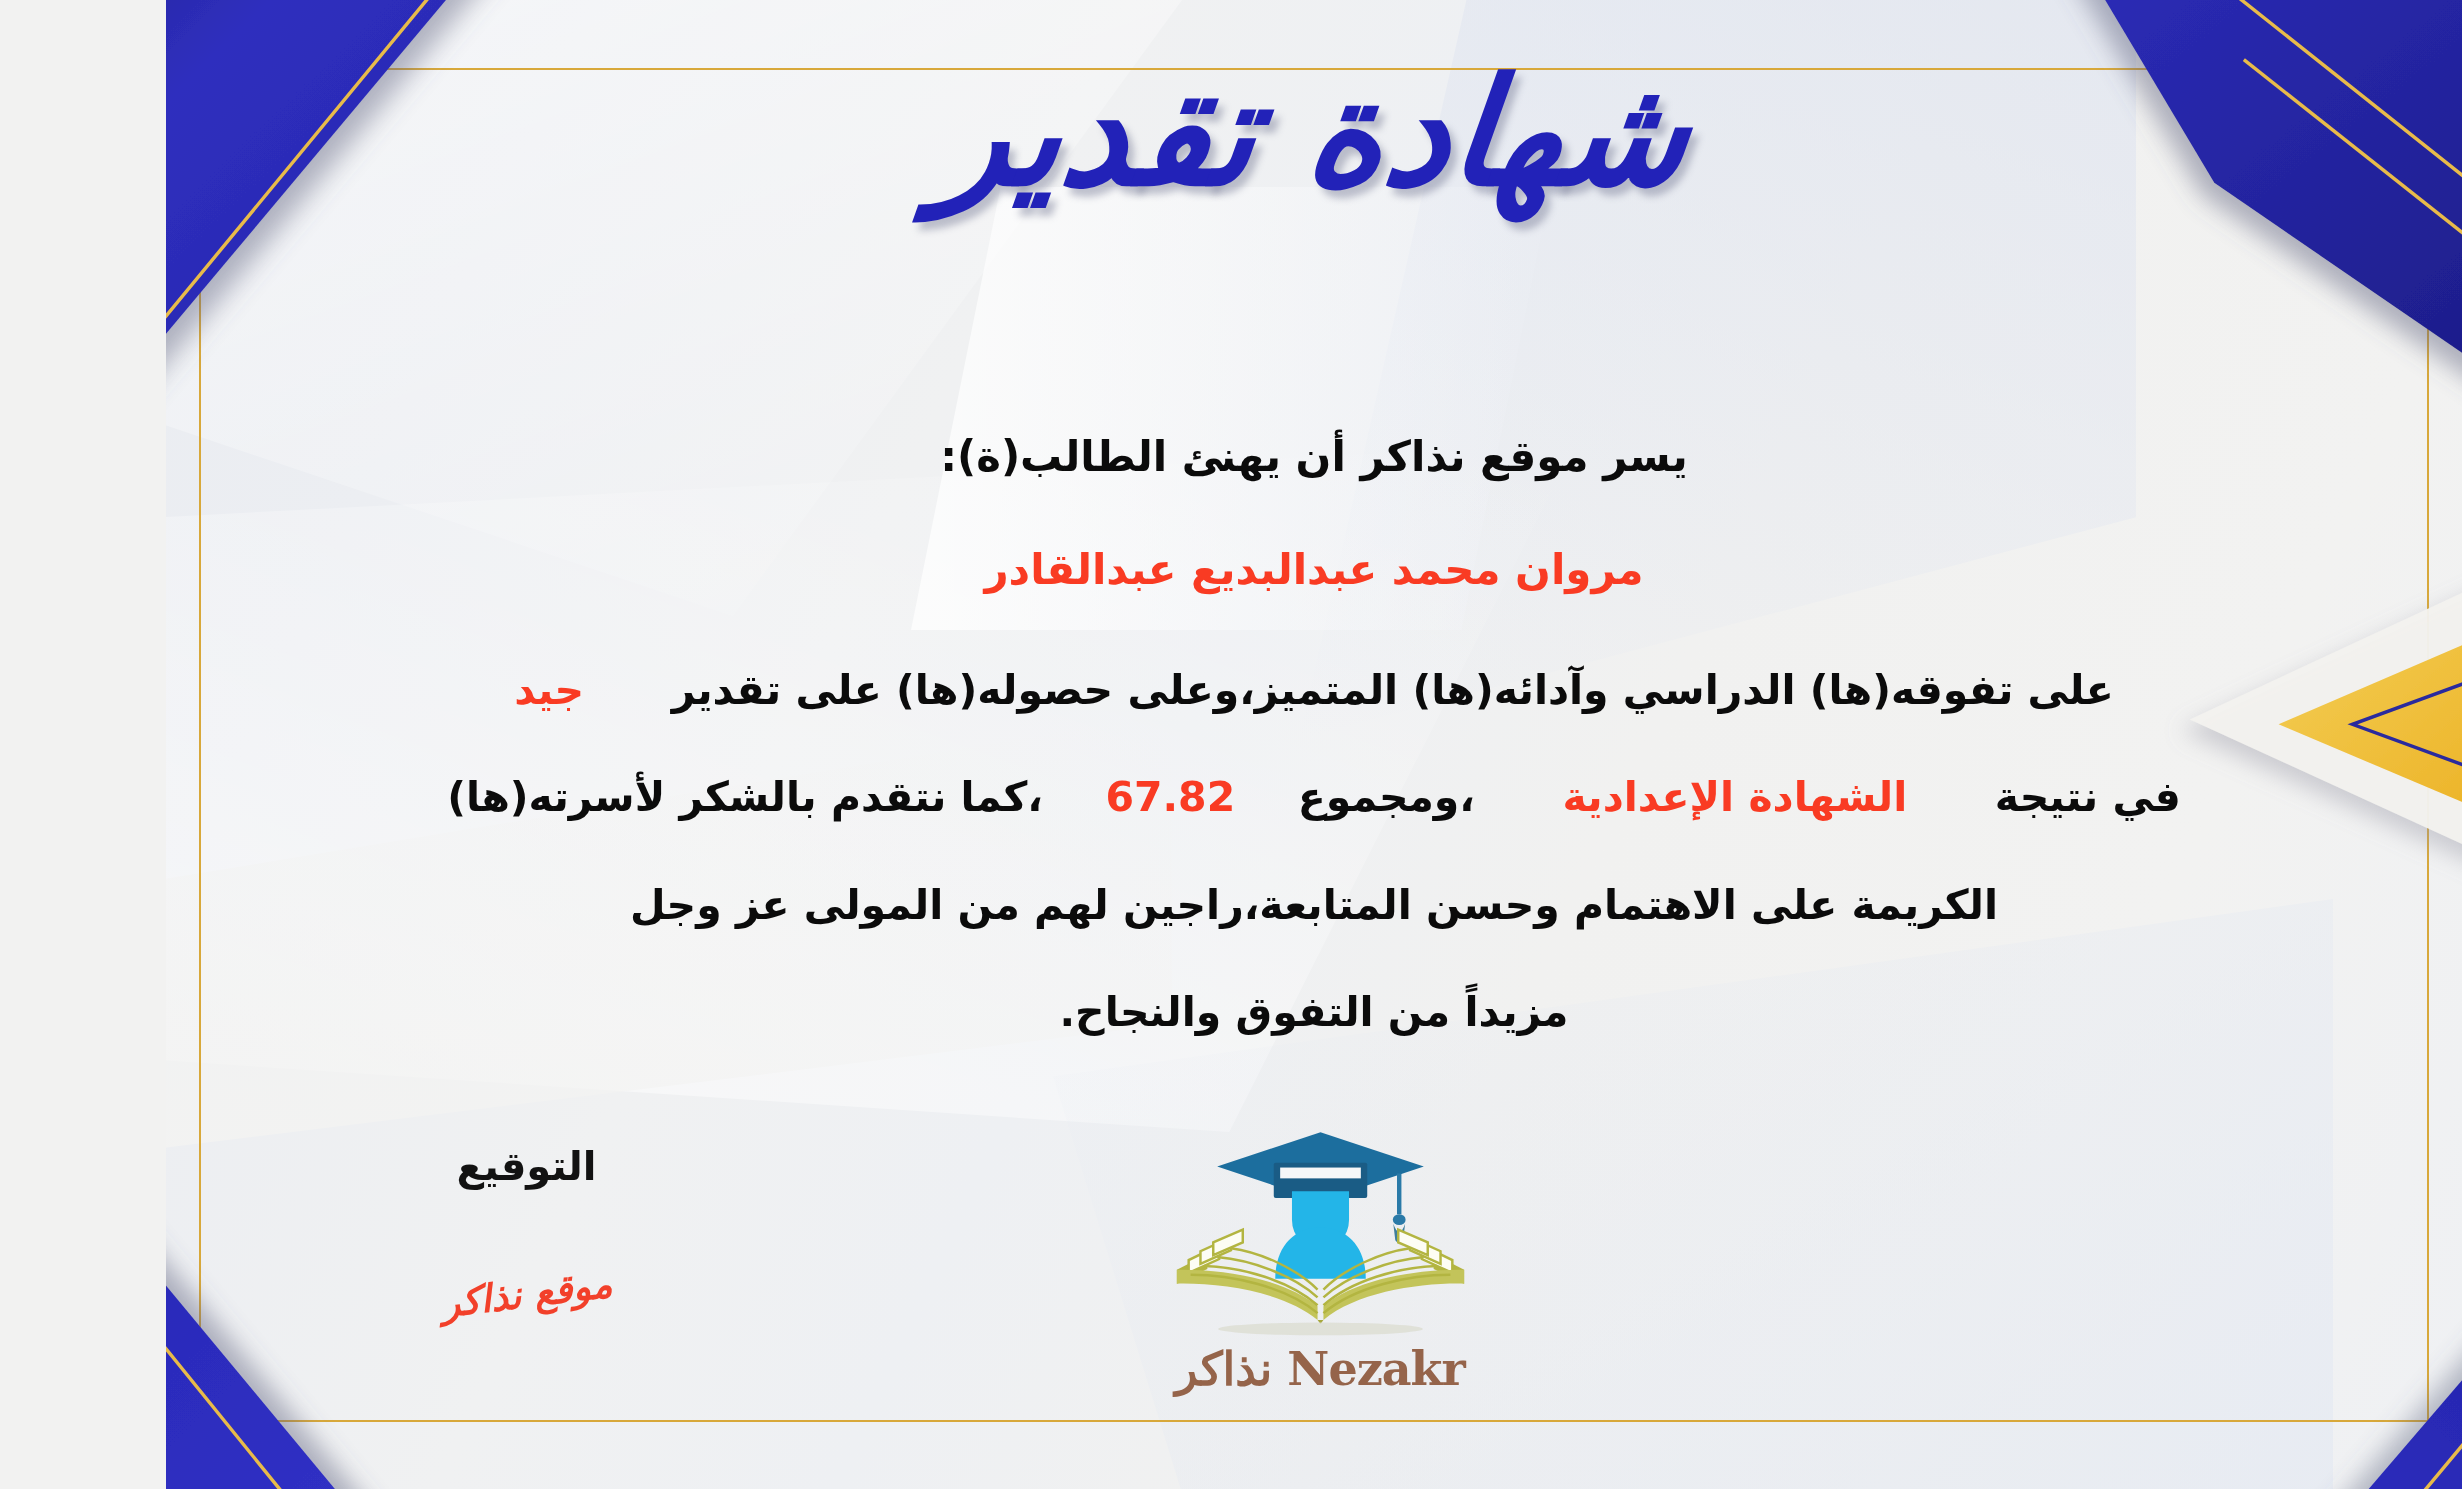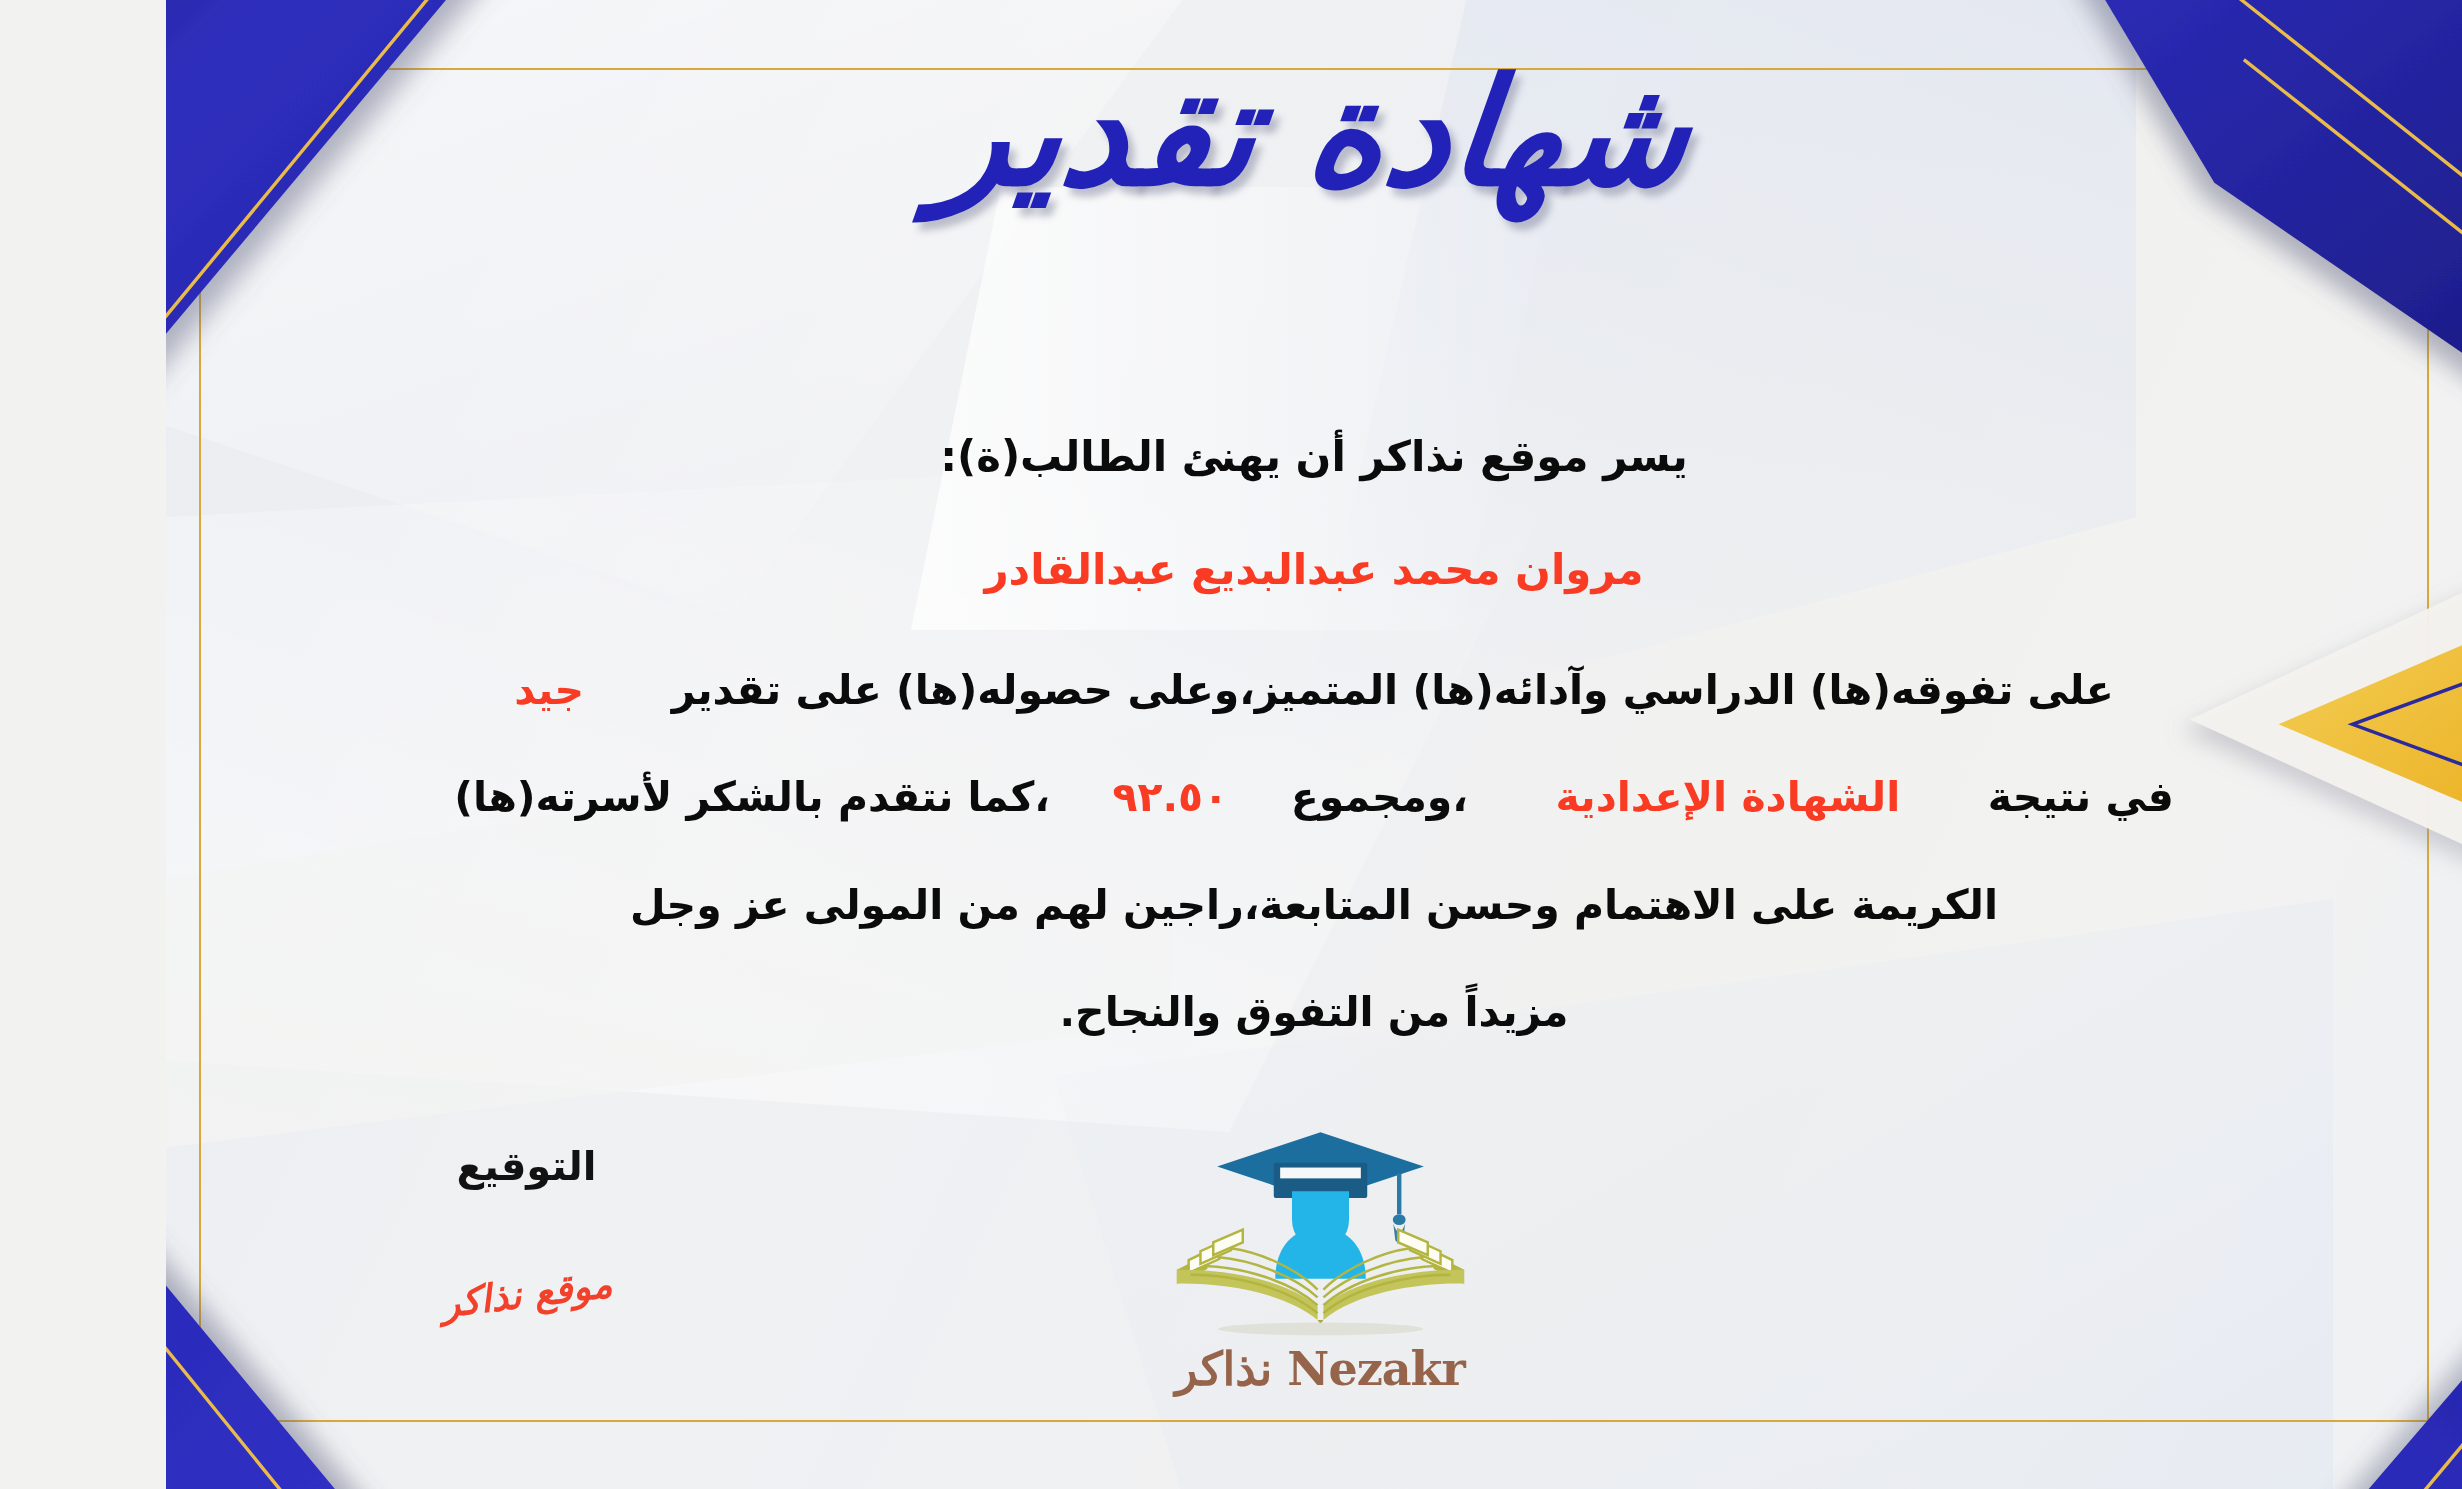--- a/index.html
+++ b/index.html
@@ -235,21 +235,21 @@
       <span class="red">جيد</span>
     </div>
 
     <div class="line l4">
       <span>في نتيجة</span>
       <span class="gapL"></span>
       <span class="red">الشهادة الإعدادية</span>
       <span class="gapL"></span>
       <span>،ومجموع</span>
       <span class="gapS"></span>
-      <span class="red">٩٢.٥٠</span>
+      <span class="red">67.82</span>
       <span class="gapS"></span>
       <span>،كما نتقدم بالشكر لأسرته(ها)</span>
     </div>
 
     <div class="line l5">
       <span>الكريمة على الاهتمام وحسن المتابعة،راجين لهم من المولى عز وجل</span>
     </div>
 
     <div class="line l6">
       <span>مزيداً من التفوق والنجاح.</span>

